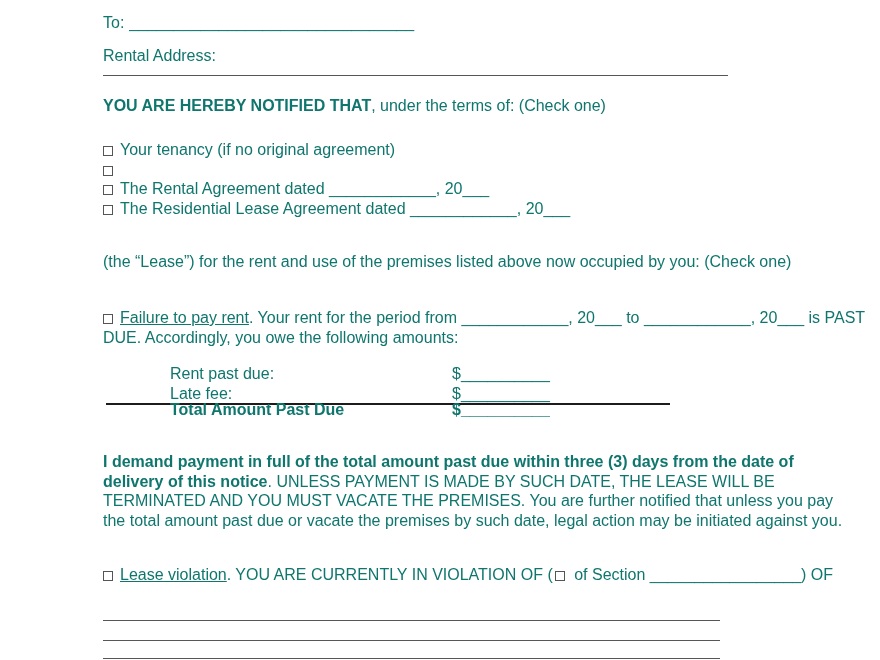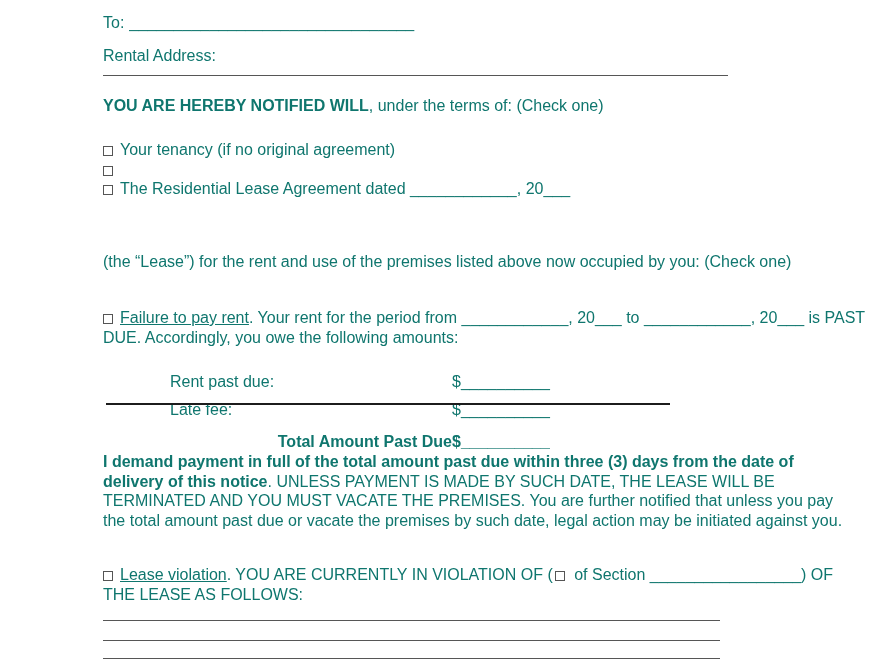--- a/index.html
+++ b/index.html
@@ -33,46 +33,49 @@
     height: 0;
     border-bottom: 1.4px solid #565656;
   }
   .rule {
     position: absolute;
     left: 106px;
     width: 564px;
     height: 0;
     border-bottom: 2px solid #1c1c1c;
   }
-  .amount-row { display: flex; white-space: nowrap; margin-top: 8px; }
+  .amount-row { display: flex; white-space: nowrap; }
   .amount-label { width: 282px; }
   .gap-after { margin-right: 5px; }
 </style>
 </head>
 <body>
 
 <div class="page">
 
   <div class="abs" style="top:13px">
     <span class="gap-after">To:</span><span>________________________________</span>
   </div>
 
   <div class="abs" style="top:46px">Rental Address:</div>
   <div class="hr" style="top:75px; left:103px; width:625px;"></div>
 
   <div class="abs" style="top:96px">
-    <span class="b">YOU ARE HEREBY NOTIFIED WILL</span><span>, under the terms of: (Check one)</span>
+    <span class="b">YOU ARE HEREBY NOTIFIED THAT</span><span>, under the terms of: (Check one)</span>
   </div>
 
   <div class="abs" style="top:140px">
     <div>
       <span class="cb"></span><span>Your tenancy (if no original agreement)</span>
     </div>
     <div>
       <span class="cb"></span>
+    </div>
+    <div>
+      <span class="cb"></span><span>The Rental Agreement dated ____________, 20___</span>
     </div>
     <div>
       <span class="cb"></span><span>The Residential Lease Agreement dated ____________, 20___</span>
     </div>
   </div>
 
   <div class="abs" style="top:252px">(the “Lease”) for the rent and use of the premises listed above now occupied by you: (Check one)</div>
 
   <div class="abs" style="top:308px">
     <div>
@@ -85,21 +88,21 @@
     <div class="amount-row">
       <span class="amount-label">Rent past due:</span>
         <span>$__________</span>
     </div>
     <div class="amount-row">
       <span class="amount-label">Late fee:</span>
         <span>$__________</span>
     </div>
   </div>
   <div class="rule" style="top:403px"></div>
-  <div class="abs b amount-row" style="top:424px; left:170px;text-align:right;">
+  <div class="abs b amount-row" style="top:400px; left:170px;">
     <span class="amount-label">Total Amount Past Due</span>
       <span>$__________</span>
   </div>
 
   <div class="abs" style="top:452px">
     <div>
       <span class="b">I demand payment in full of the total amount past due within three (3) days from the date of</span><span></span>
     </div>
     <div>
       <span class="b">delivery of this notice</span><span>. UNLESS PAYMENT IS MADE BY SUCH DATE, THE LEASE WILL BE</span>
@@ -109,20 +112,19 @@
     </div>
     <div>
       <span class="b"></span><span>the total amount past due or vacate the premises by such date, legal action may be initiated against you.</span>
     </div>
   </div>
 
   <div class="abs" style="top:565px">
     <div>
       <span class="cb"></span><span class="u">Lease violation</span><span>. YOU ARE CURRENTLY IN VIOLATION OF (</span><span class="cb cb-inline"></span><span> of Section _________________) OF</span>
     </div>
-    <div>THE LEASE AS FOLLOWS:</div>
   </div>
 
   <div class="hr" style="top:620px; left:103px; width:617px;"></div>
   <div class="hr" style="top:639.5px; left:103px; width:617px;"></div>
   <div class="hr" style="top:658px; left:103px; width:617px;"></div>
 
 </div>
 
 </body></html>

